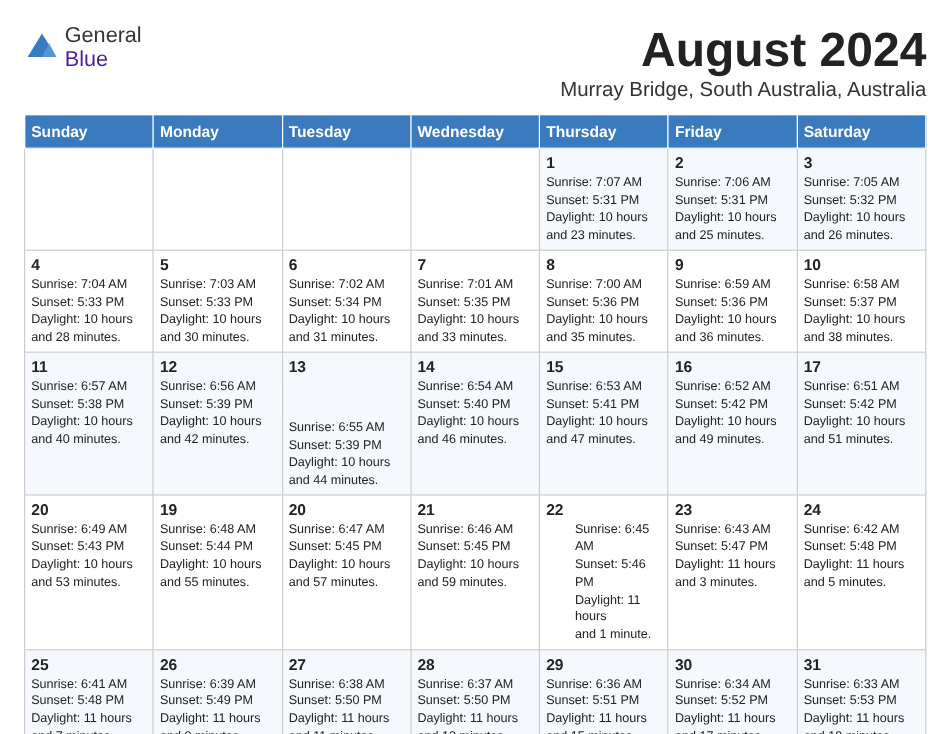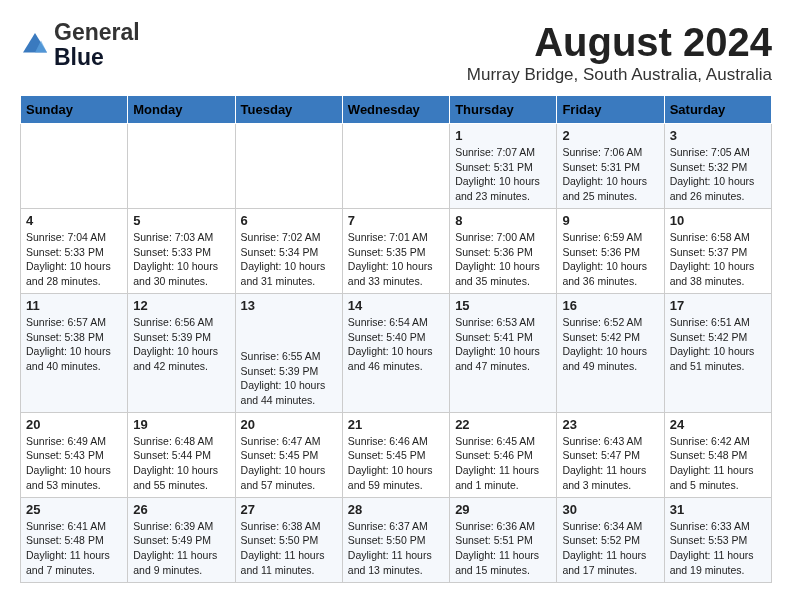--- a/index.html
+++ b/index.html
@@ -17,26 +17,26 @@
       margin-bottom: 10px;
     }
     .logo {
       display: flex;
       align-items: center;
       gap: 4px;
     }
     .logo-text {
       display: flex;
       flex-direction: column;
-      font-size: 23px;
-      font-weight: bold;
+      font-size: 18px;
+      font-weight: normal;
       line-height: 1.1;
     }
     .logo-general { color: #333; }
-    .logo-blue { color: #0f172a; }
+    .logo-blue { color: #4c1d95; }
     .logo-icon {
       width: 30px;
       height: 30px;
     }
     .title-section {
       text-align: right;
     }
     .month-year {
       font-size: 40px;
       font-weight: bold;
@@ -47,21 +47,21 @@
       color: #333;
       font-weight: normal;
     }
     table {
       width: 100%;
       border-collapse: collapse;
       table-layout: fixed;
     }
     thead tr th {
       background-color: #3a7abf;
-      color: #000000;
+      color: #ffffff;
       text-align: left;
       padding: 6px 5px;
       font-size: 13px;
       border: 1px solid #fff;
     }
     tbody tr td {
       border: 1px solid #ccc;
       vertical-align: top;
       padding: 4px 5px;
       font-size: 10.5px;
@@ -273,21 +273,21 @@
         </td>
         <td>
           <span class="day-num">21</span>
           <div class="day-detail" style="white-space: pre-line;">Sunrise: 6:46 AM
 Sunset: 5:45 PM
 Daylight: 10 hours
 and 59 minutes.</div>
         </td>
         <td>
           <span class="day-num">22</span>
-          <div class="day-detail" style="white-space: pre-line;">Sunrise: 6:45 AM
+          <div class="day-detail" style="white-space: pre-line; margin-left: 24px;">Sunrise: 6:45 AM
 Sunset: 5:46 PM
 Daylight: 11 hours
 and 1 minute.</div>
         </td>
         <td>
           <span class="day-num">23</span>
           <div class="day-detail" style="white-space: pre-line;">Sunrise: 6:43 AM
 Sunset: 5:47 PM
 Daylight: 11 hours
 and 3 minutes.</div>

